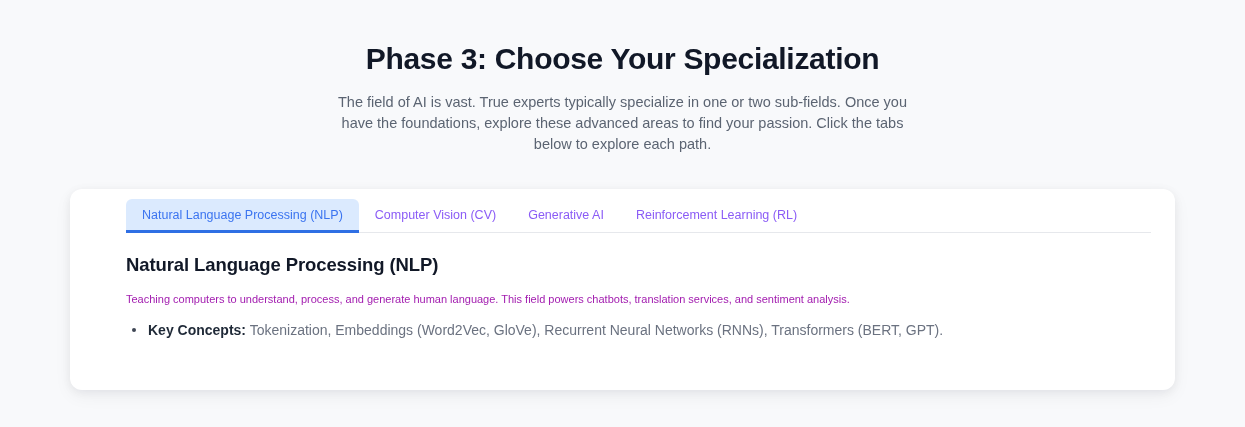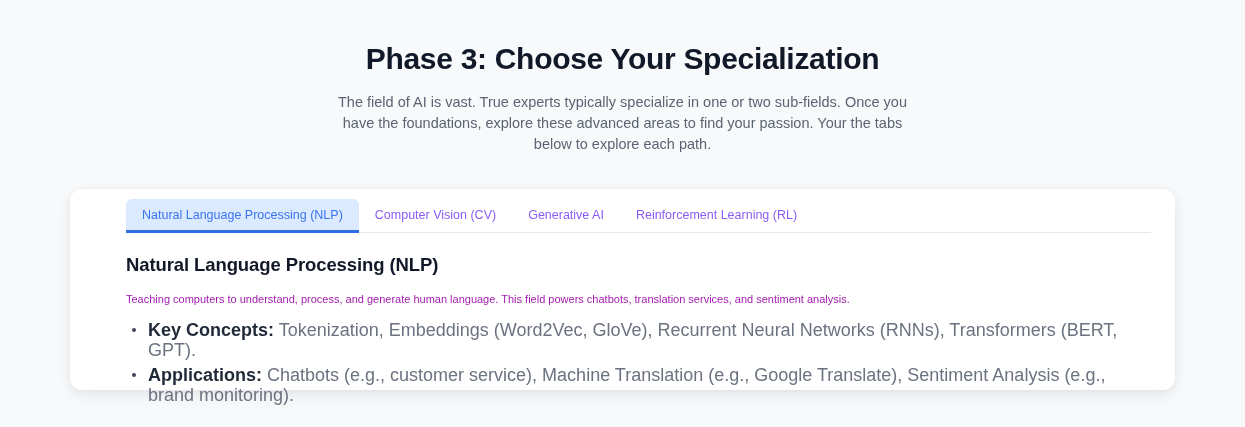--- a/index.html
+++ b/index.html
@@ -111,21 +111,21 @@
     color: #a21caf;
   }
   .panel-list {
     list-style: none;
     margin: 11px 0 0 0;
     padding: 0;
   }
   .panel-list li {
     position: relative;
     padding-left: 22px;
-    font-size: 18px;
+    font-size: 14px;
     line-height: 20px;
     color: #6b7280;
     margin-bottom: 5px;
   }
   .panel-list li::before {
     content: "";
     position: absolute;
     left: 6px;
     top: 8px;
     width: 4px;
@@ -138,21 +138,21 @@
     color: #1f2937;
   }
 </style>
 </head>
 <body>
 
 <div class="page">
 
   <div class="header">
     <h1 class="page-title">Phase 3: Choose Your Specialization</h1>
-    <p class="page-subtitle">The field of AI is vast. True experts typically specialize in one or two sub-fields. Once you have the foundations, explore these advanced areas to find your passion. Your the tabs below to explore each path.</p>
+    <p class="page-subtitle">The field of AI is vast. True experts typically specialize in one or two sub-fields. Once you have the foundations, explore these advanced areas to find your passion. Click the tabs below to explore each path.</p>
   </div>
 
   <div class="card">
 
     <div class="tabs">
       <div class="tab active">
         <span>Natural Language Processing (NLP)</span>
       </div>
       <div class="tab">
         <span>Computer Vision (CV)</span>
@@ -165,20 +165,17 @@
       </div>
     </div>
 
     <div class="panel">
       <h2 class="panel-title">Natural Language Processing (NLP)</h2>
       <p class="panel-desc">Teaching computers to understand, process, and generate human language. This field powers chatbots, translation services, and sentiment analysis.</p>
       <ul class="panel-list">
         <li>
           <span class="lbl">Key Concepts:</span><span> Tokenization, Embeddings (Word2Vec, GloVe), Recurrent Neural Networks (RNNs), Transformers (BERT, GPT).</span>
         </li>
-        <li>
-          <span class="lbl">Applications:</span><span> Chatbots (e.g., customer service), Machine Translation (e.g., Google Translate), Sentiment Analysis (e.g., brand monitoring).</span>
-        </li>
       </ul>
     </div>
 
   </div>
 </div>
 
 </body></html>

